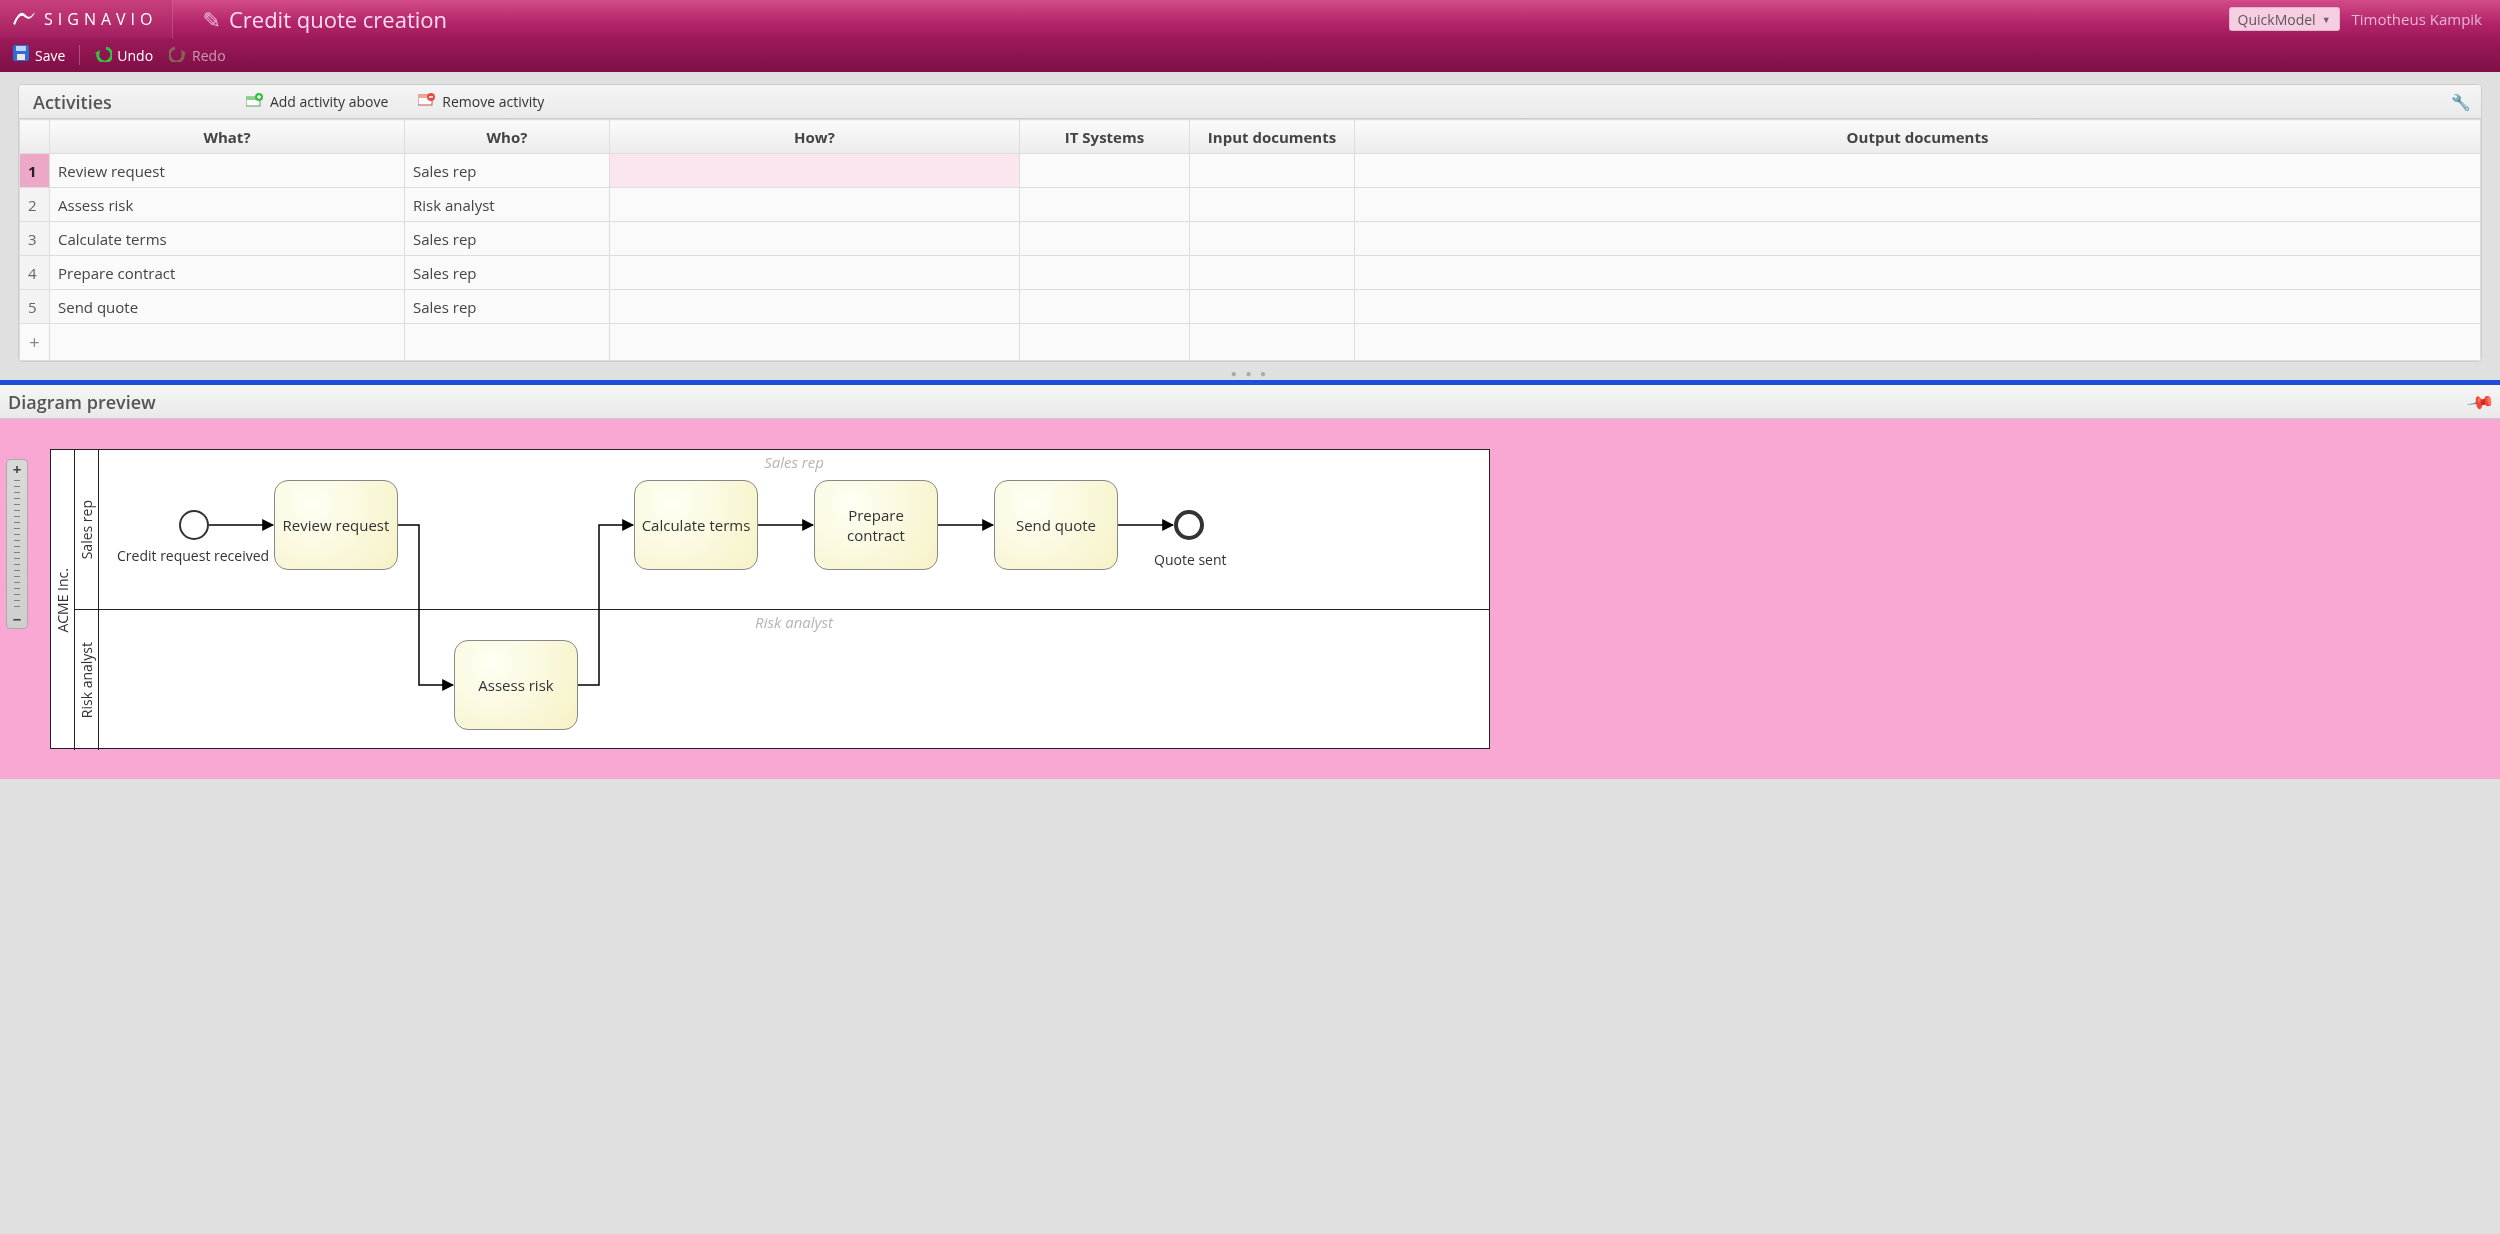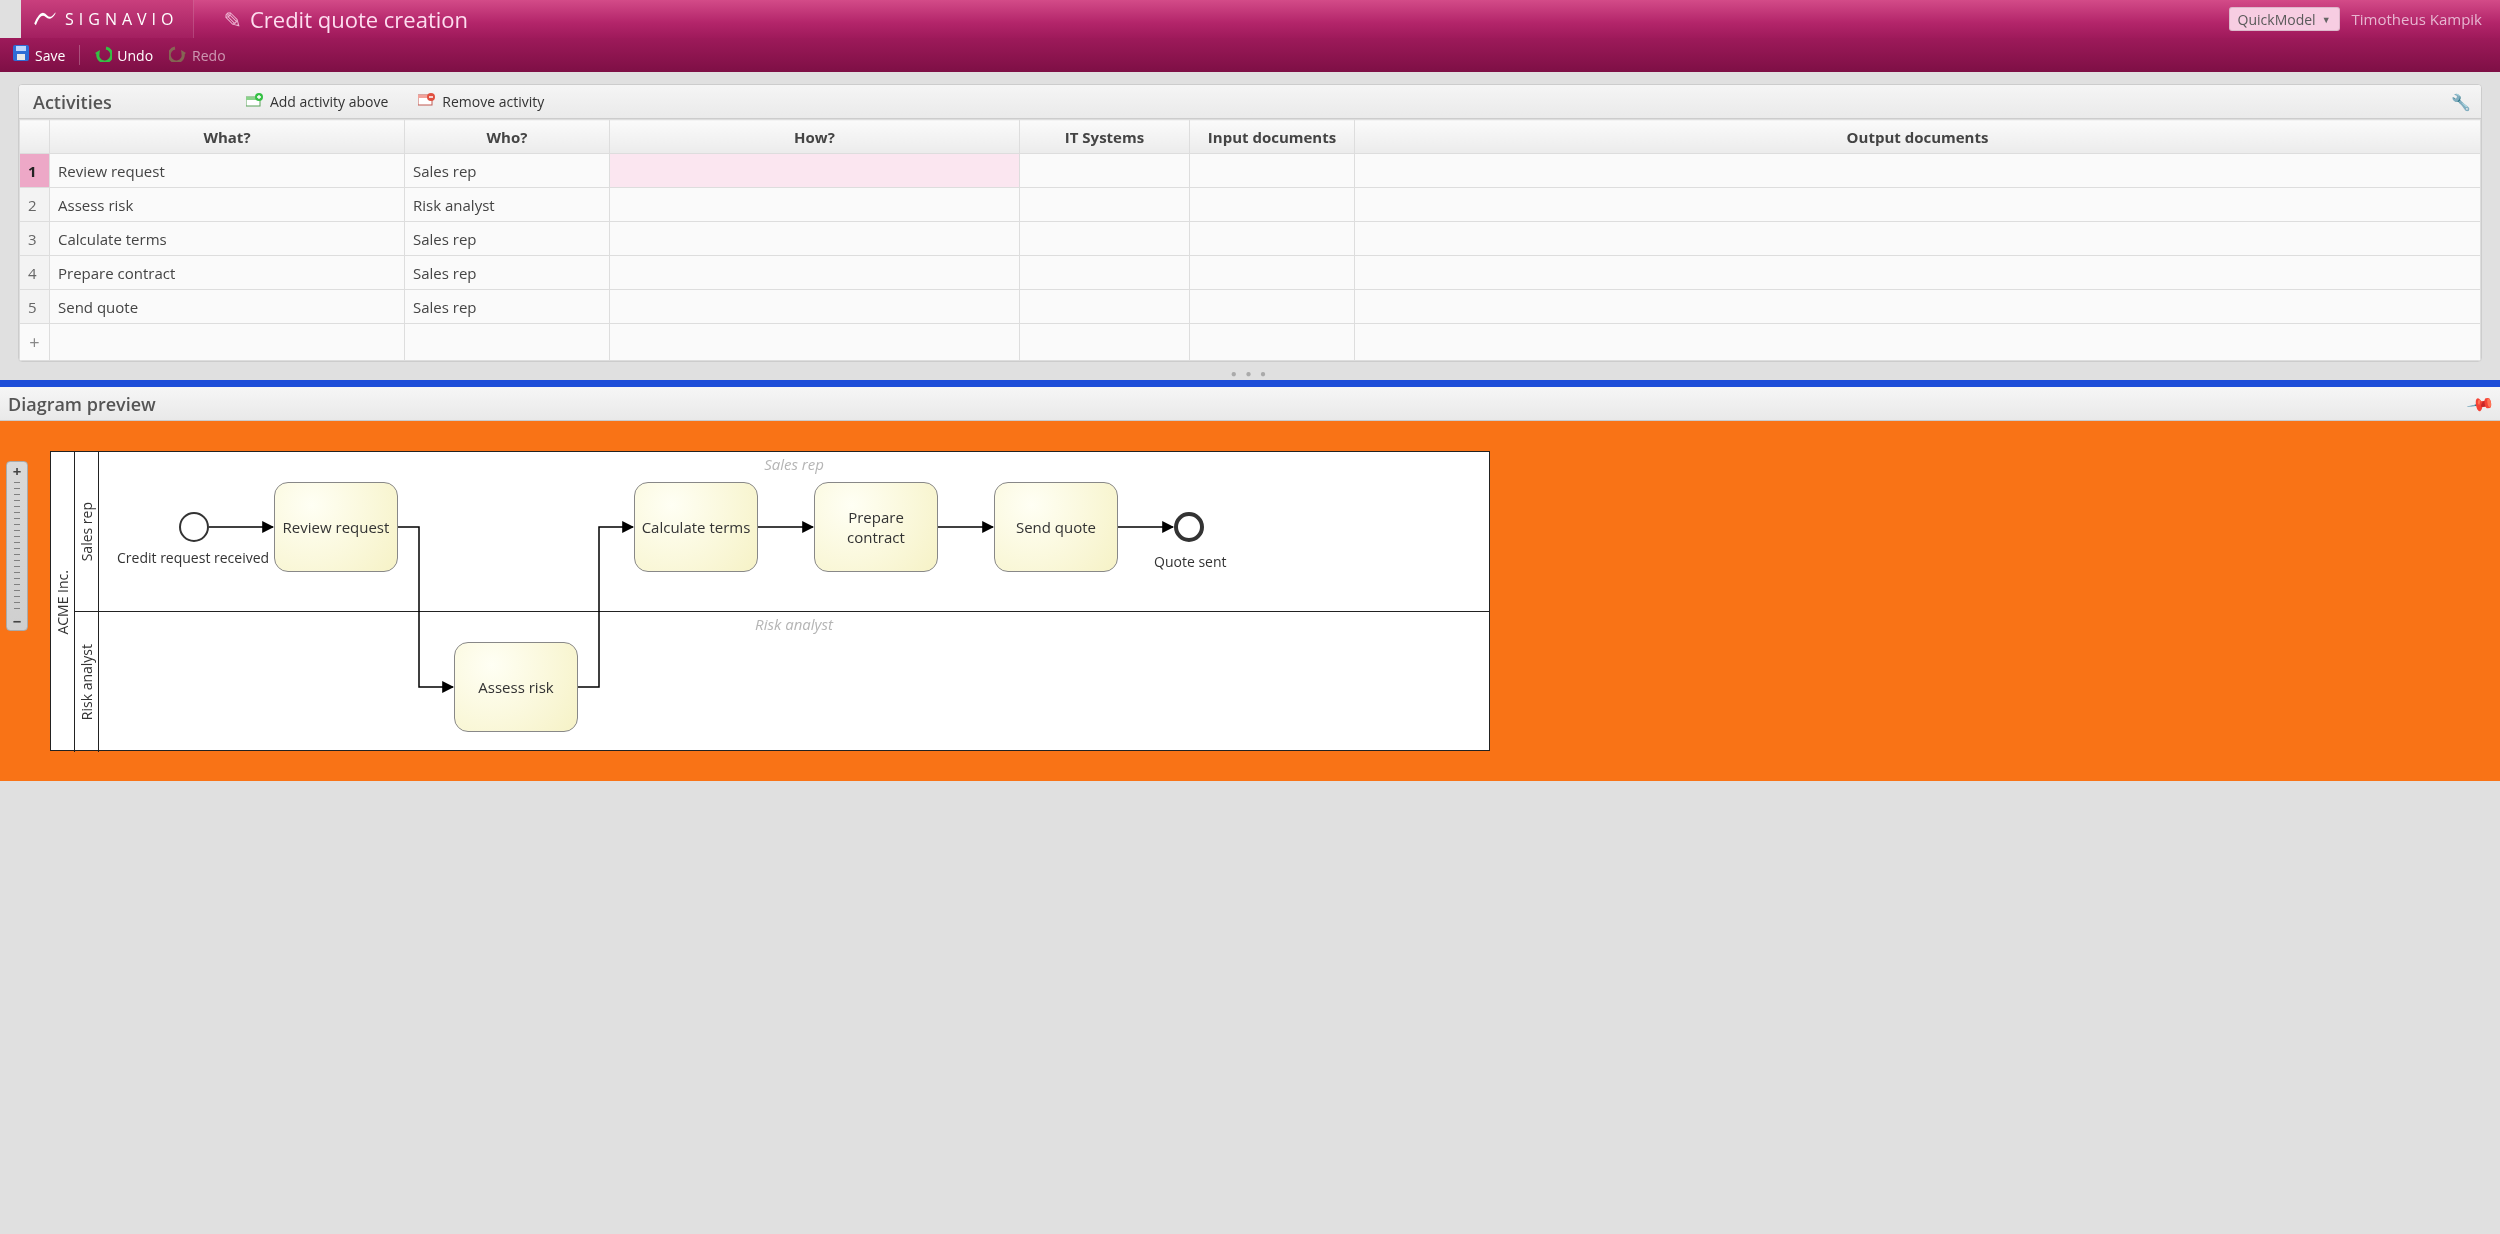--- a/index.html
+++ b/index.html
@@ -12,21 +12,20 @@
     background: #e0e0e0;
   }
 
   
   .topbar {
     height: 38px;
     background: linear-gradient(#d34b88, #b3256a 60%, #9f1a5b);
     display: flex;
     align-items: center;
     color: white;
-    margin-left: 21px;
   }
   .logo-zone {
     display: flex;
     align-items: center;
     padding: 0 14px 0 10px;
     gap: 8px;
     height: 100%;
     background: linear-gradient(#c93f7d, #a31f60);
     border-right: 1px solid rgba(255,255,255,.15);
   }
@@ -144,21 +143,21 @@
   tbody tr.selected td.num-cell { background:#eda8c7; color:#222; font-weight:700;}
   th.sel-how { background:linear-gradient(#f7b7d3,#eb9cc0); color:#4a2030;}
   td.sel-how { background:#fbe6f0;}
   tr.add-row td { color:#888; font-size:18px; font-weight:400;}
   tr.add-row td:first-child { text-align:center; }
 
   
   .splitter { height: 14px; display:flex; justify-content:center; align-items:center; color:#aaa; letter-spacing:3px; font-size:10px; user-select:none; cursor:row-resize;}
 
   
-  .preview-panel { background:#f97316; border-top:7px solid #1d4ed8; }
+  .preview-panel { background:#f9a8d4; border-top:5px solid #1d4ed8; }
   .preview-head {
     display:flex; align-items:center;
     height: 34px;
     background: linear-gradient(#f6f6f6,#e9e9e9);
     border-bottom:1px solid #ccc;
     padding: 0 8px;
   }
   .preview-title { font-size:18px; font-weight:600; color:#555; }
   .preview-pin { margin-left:auto; color:#999; font-size:18px; cursor:pointer; transform:rotate(35deg);}
 

